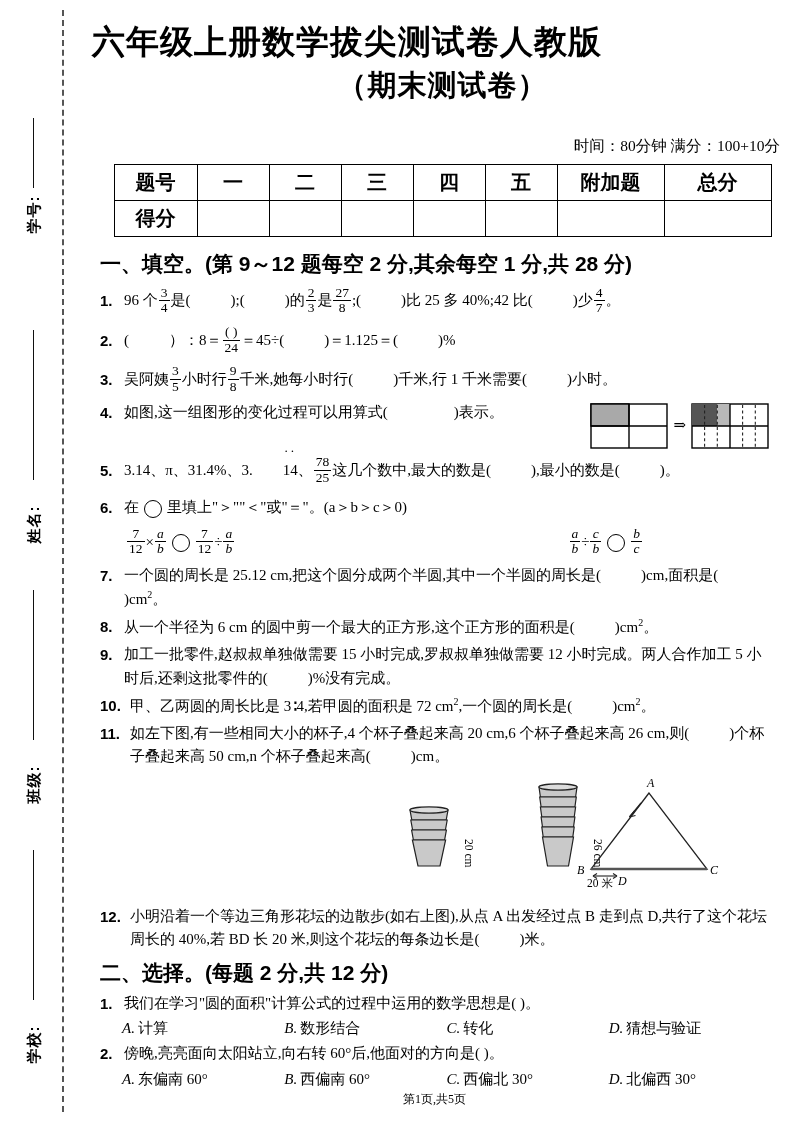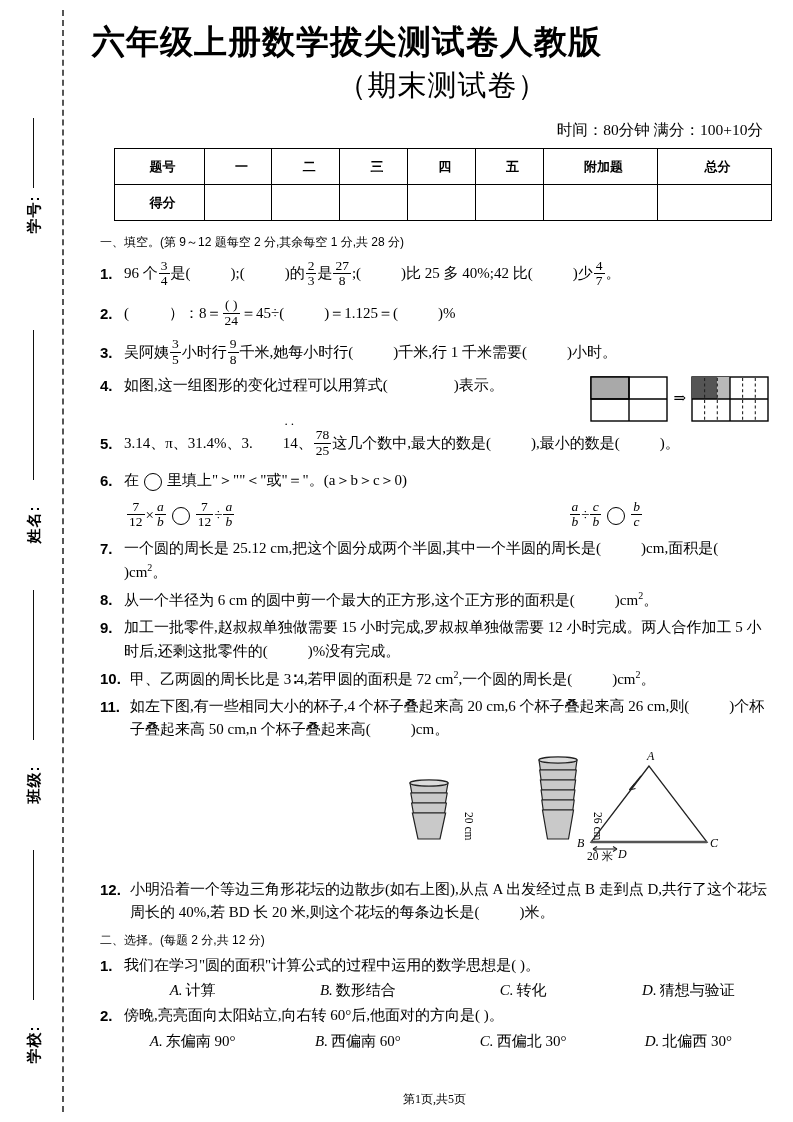--- a/index.html
+++ b/index.html
@@ -55,55 +55,54 @@
     text-align: left;
     font-size: 33px;
     font-weight: bold;
     font-family: "Liberation Sans", "DejaVu Sans", sans-serif;
     letter-spacing: 1px;
     line-height: 1.22;
   }
   .title-sub {
     text-align: center;
     font-size: 29px;
-    font-weight: normal;
+    font-weight: bold;
     font-family: "Liberation Sans", "DejaVu Sans", sans-serif;
     letter-spacing: 1px;
     margin-top: 4px;
   }
   .meta-line {
     text-align: right;
-    padding-right: 30px;
-    margin-top: 14px;
+    padding-right: 13px;
+    margin-top: 30px;
     font-size: 15.5px;
   }
   
   table.score {
     border-collapse: collapse;
     margin: 7px auto 0 auto;
     width: 658px;
     table-layout: fixed;
   }
   table.score td {
     border: 1.3px solid #000;
     height: 33px;
     text-align: center;
     vertical-align: middle;
-    font-size: 13px;
-    font-weight: bold;
-    font-family: "Liberation Sans", "DejaVu Sans", sans-serif;
-    padding-left: 8px;
+    font-size: 20px;
+    font-weight: bold;
+    font-family: "Liberation Sans", "DejaVu Sans", sans-serif;
   }
   table.score td.lab { width: 80px; }
   table.score td.wide { width: 104px; }
   
   .content { padding: 0 22px 0 8px; }
   .sec-head {
-    font-size: 12px;
-    font-weight: normal;
+    font-size: 21px;
+    font-weight: bold;
     font-family: "Liberation Sans", "DejaVu Sans", sans-serif;
     margin: 13px 0 5px 0;
   }
   .q {
     font-size: 15px;
     line-height: 1.55;
     margin: 4px 0;
     position: relative;
     display: flex;
     align-items: flex-start;
@@ -149,22 +148,21 @@
     left: 50%; top: -9px;
     transform: translateX(-50%);
     font-size: 13px;
     letter-spacing: 2px;
     line-height: 1;
   }
   .ital { font-style: italic; }
   .opts {
     display: flex;
     font-size: 15px;
-    margin: 2px 0 2px 10px;
-    text-align: center;
+    margin: 2px 0 2px 22px;
   }
   .opts > div { flex: 0 0 25%; }
   .opt-lbl { font-style: italic; margin-right: 3px; }
   
   .fig4 {
     position: absolute;
     right: 2px; top: 2px;
     display: flex; align-items: center;
   }
   .arrow-r { margin: 0 5px; font-size: 15px; }
@@ -421,21 +419,21 @@
       <div><span class="opt-lbl">B.</span><span>数形结合</span></div>
       <div><span class="opt-lbl">C.</span><span>转化</span></div>
       <div><span class="opt-lbl">D.</span><span>猜想与验证</span></div>
     </div>
 
     <div class="q">
       <span class="qn">2.</span>
       <span class="qbody">傍晚,亮亮面向太阳站立,向右转 60°后,他面对的方向是(      )。</span>
     </div>
     <div class="opts">
-      <div><span class="opt-lbl">A.</span><span>东偏南 90°</span></div>
+      <div><span class="opt-lbl">A.</span><span>东偏南 60°</span></div>
       <div><span class="opt-lbl">B.</span><span>西偏南 60°</span></div>
       <div><span class="opt-lbl">C.</span><span>西偏北 30°</span></div>
       <div><span class="opt-lbl">D.</span><span>北偏西 30°</span></div>
     </div>
 
   </div>
 
   <div class="footer">第1页,共5页</div>
 </div>
 

